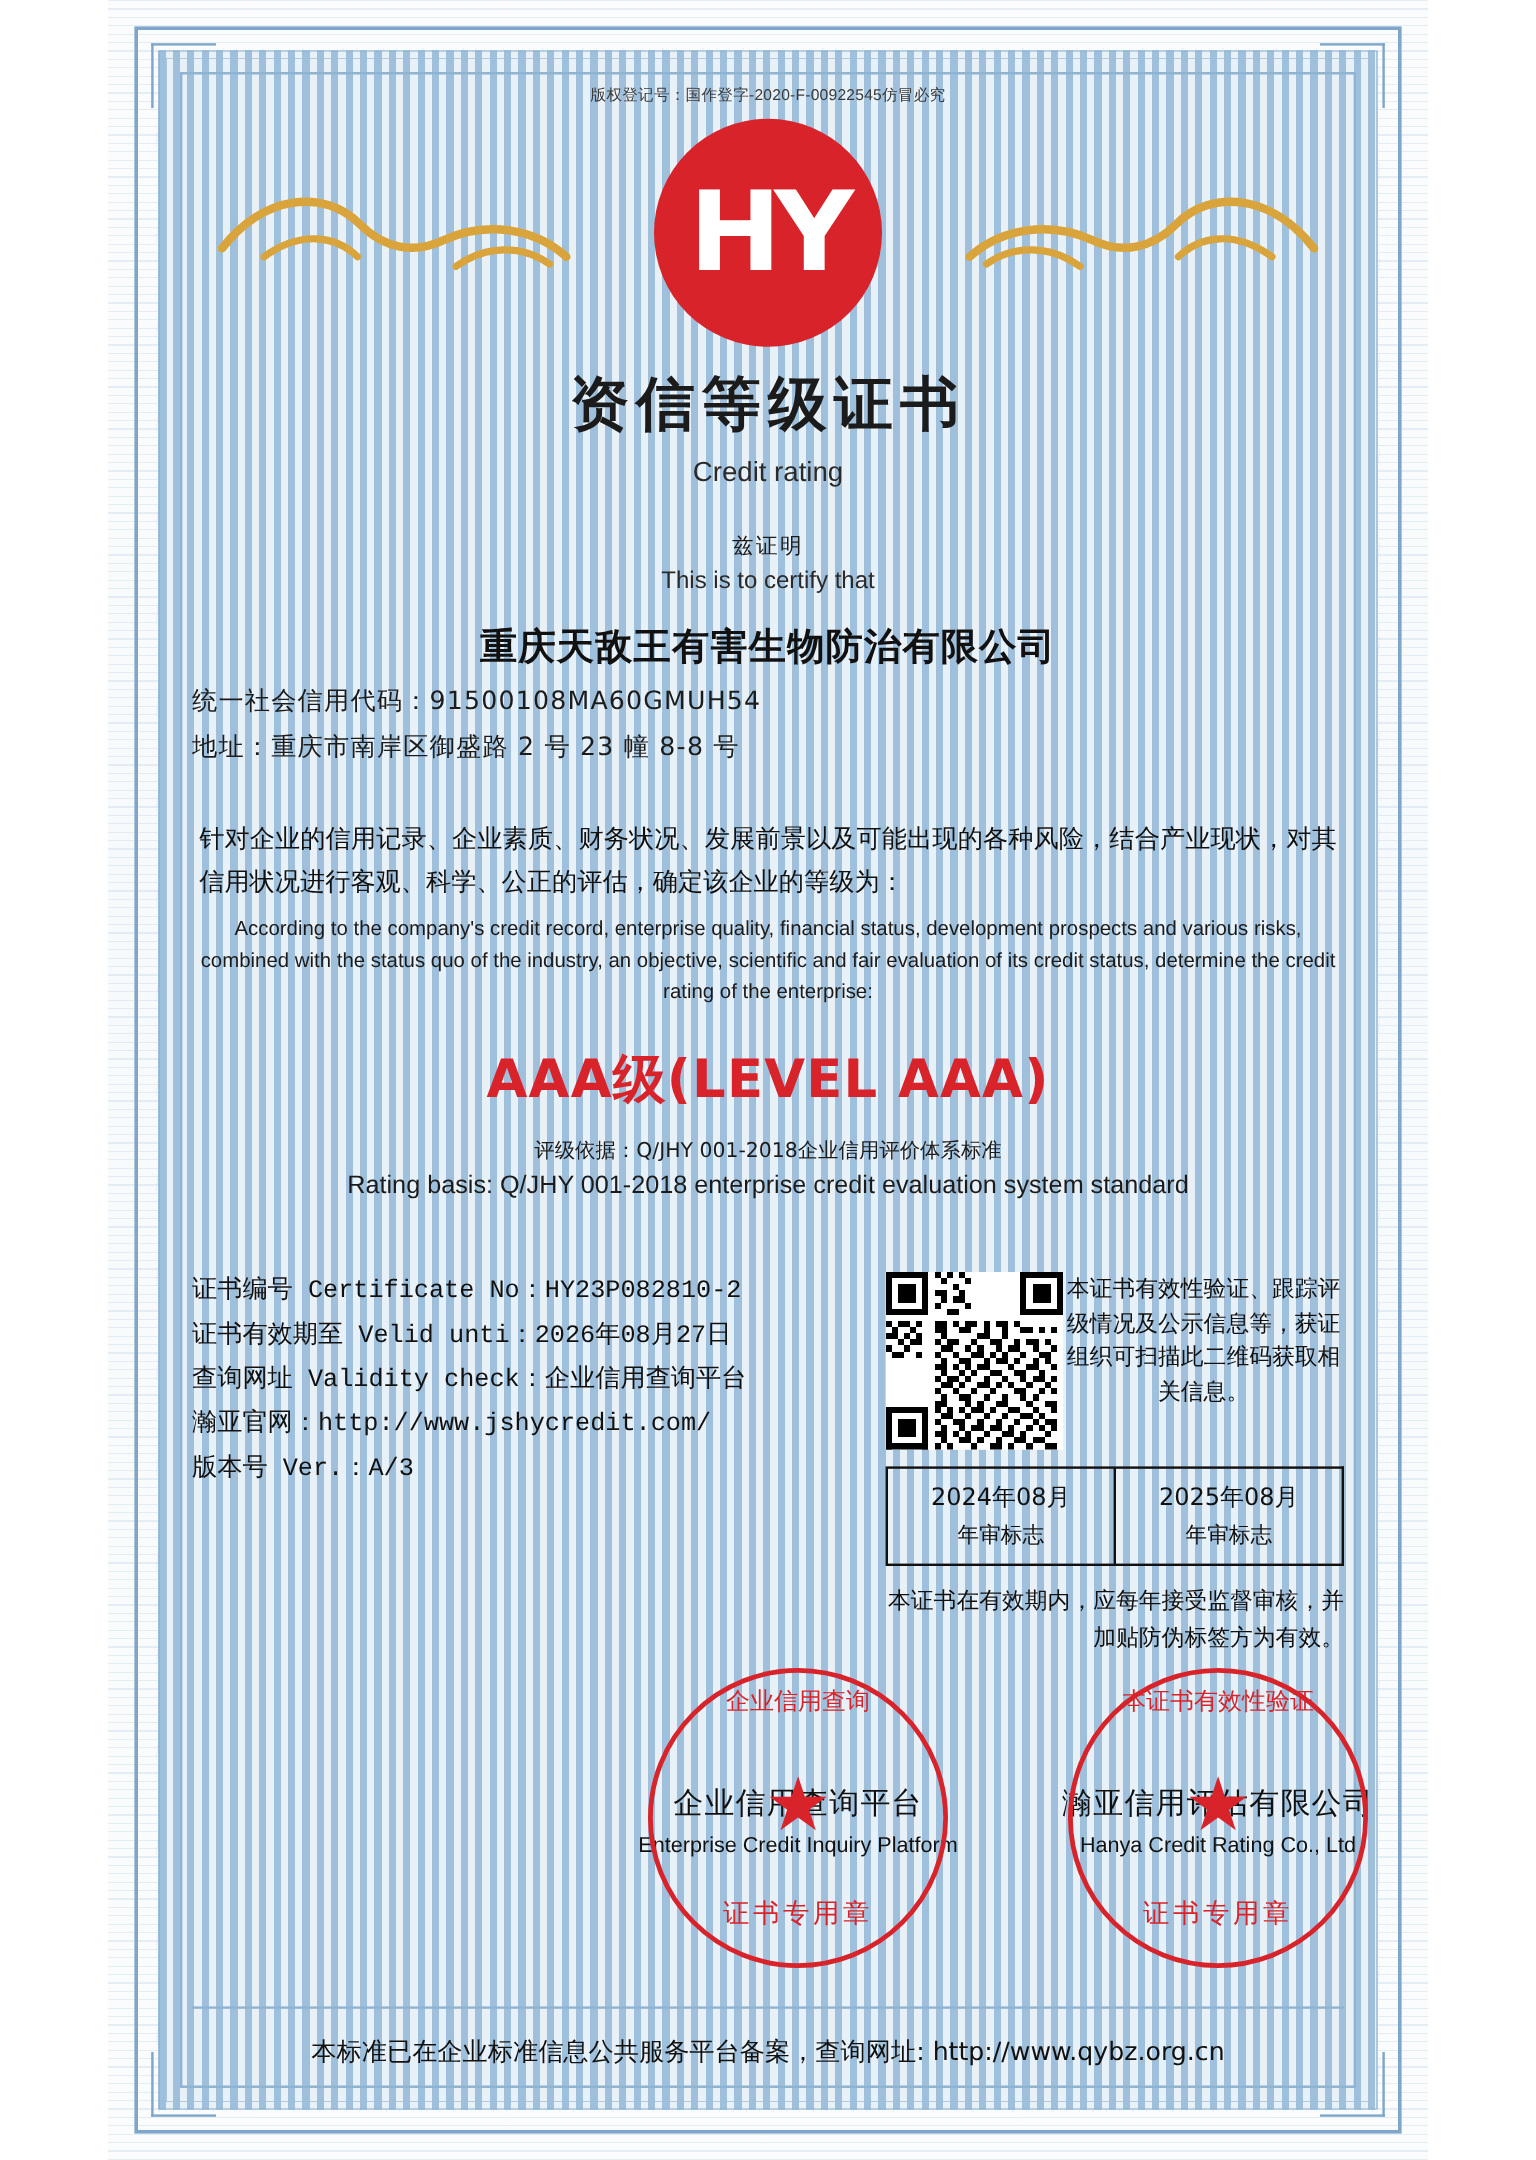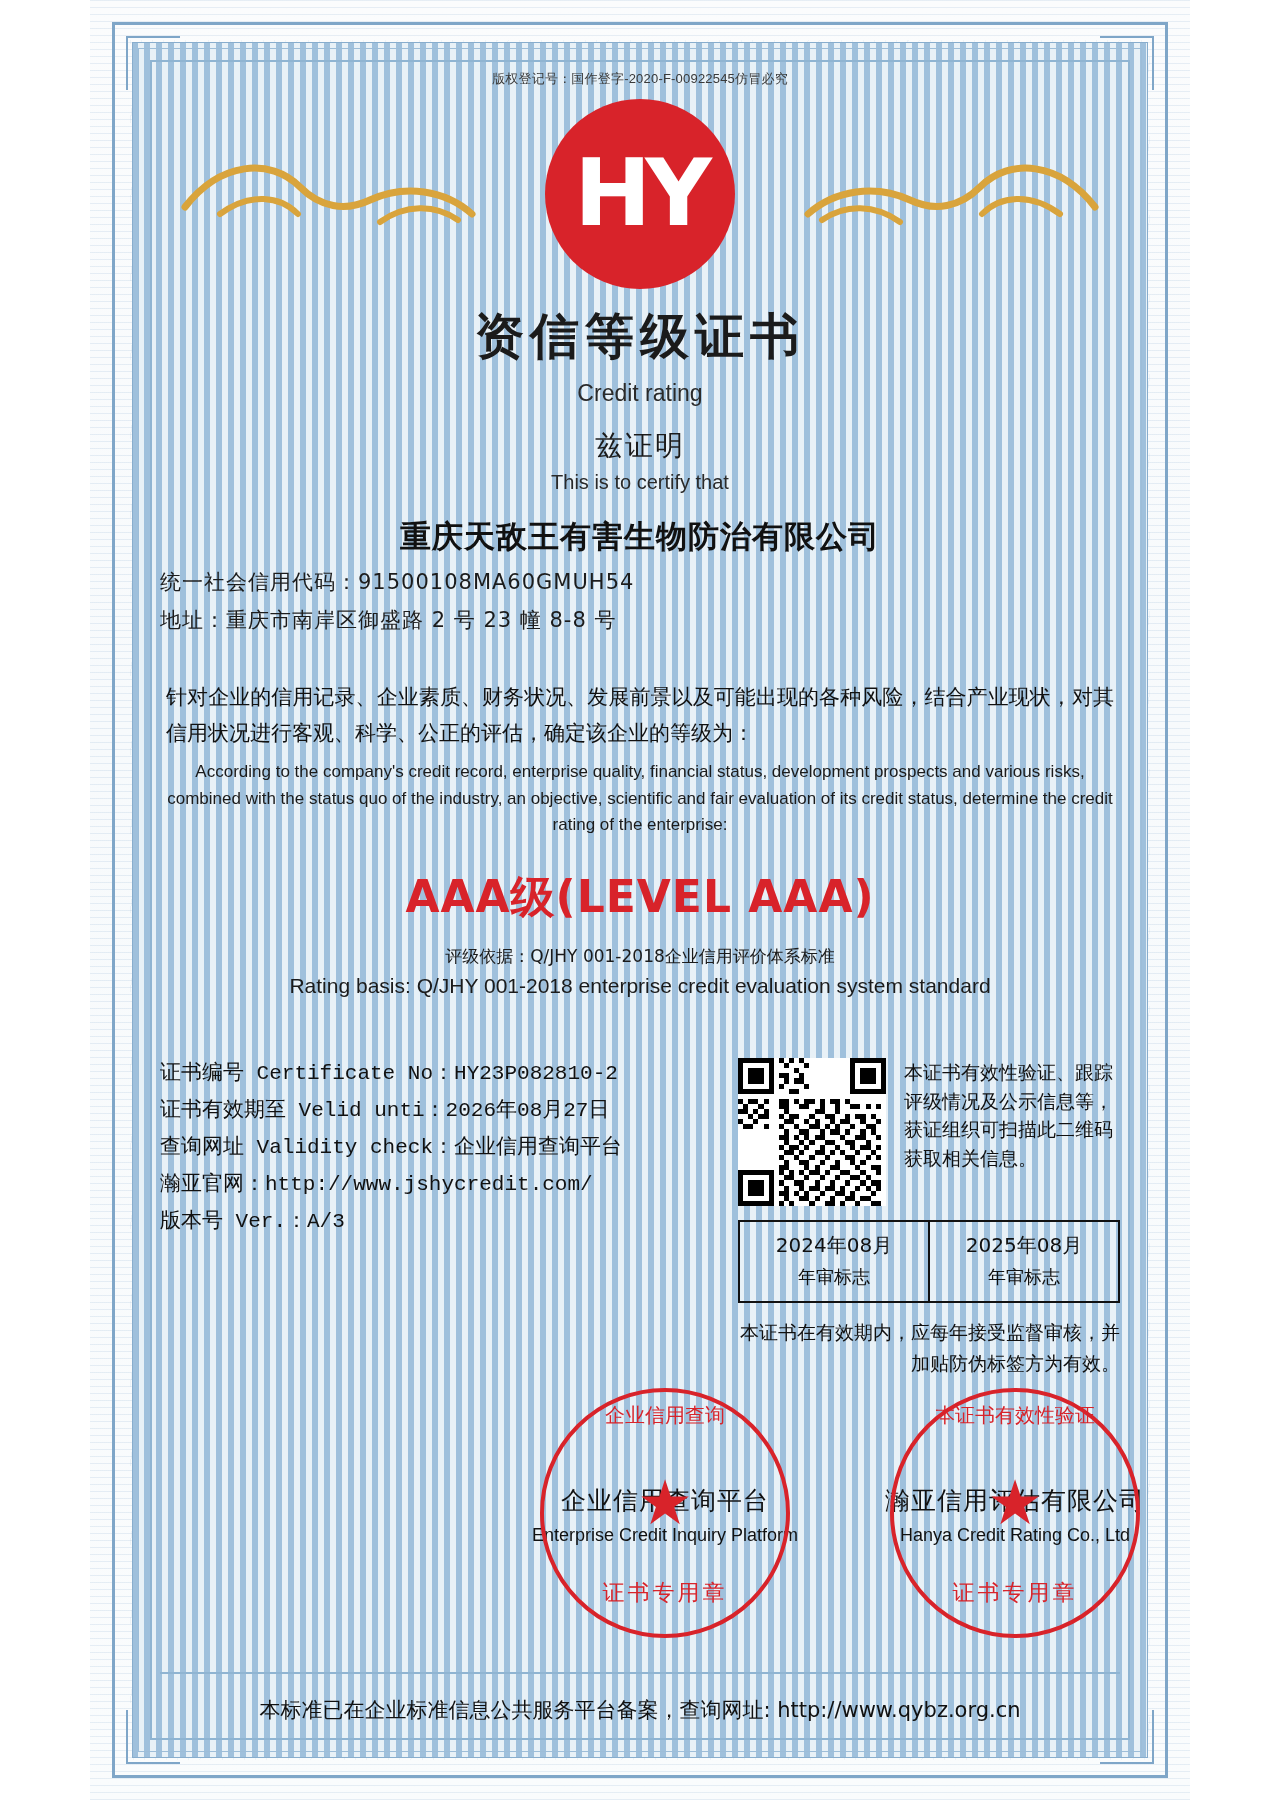--- a/index.html
+++ b/index.html
@@ -117,23 +117,23 @@
     font-family: "DejaVu Sans", sans-serif;
   }
   .title-en {
     text-align: center;
     font-size: 23px;
     color: #2a2a2a;
     margin-top: 10px;
   }
   .certify-cn {
     text-align: center;
-    font-size: 28px;
+    font-size: 18px;
     color: #1b1b1b;
-    margin-top: 20px;
+    margin-top: 36px;
     letter-spacing: 2px;
     font-family: "DejaVu Sans", sans-serif;
   }
   .certify-en {
     text-align: center;
     font-size: 20px;
     color: #2a2a2a;
     margin-top: 6px;
   }
   .company {
@@ -207,21 +207,21 @@
     margin-bottom: 9px;
     font-family: Liberation Mono, monospace;
     white-space: nowrap;
   }
 
   .info-right {
     flex: 1;
     display: flex;
     flex-direction: column;
   }
-  .qr-row { display: flex; gap: 18px; align-items: flex-start; }
+  .qr-row { display: flex; align-items: flex-start; text-align: center; }
   .qr {
     width: 148px; height: 148px;
     background: #ffffff;
     flex: none;
   }
   .qr-note {
     font-size: 19px;
     line-height: 1.5;
     color: #111;
     font-family: "DejaVu Sans", sans-serif;

